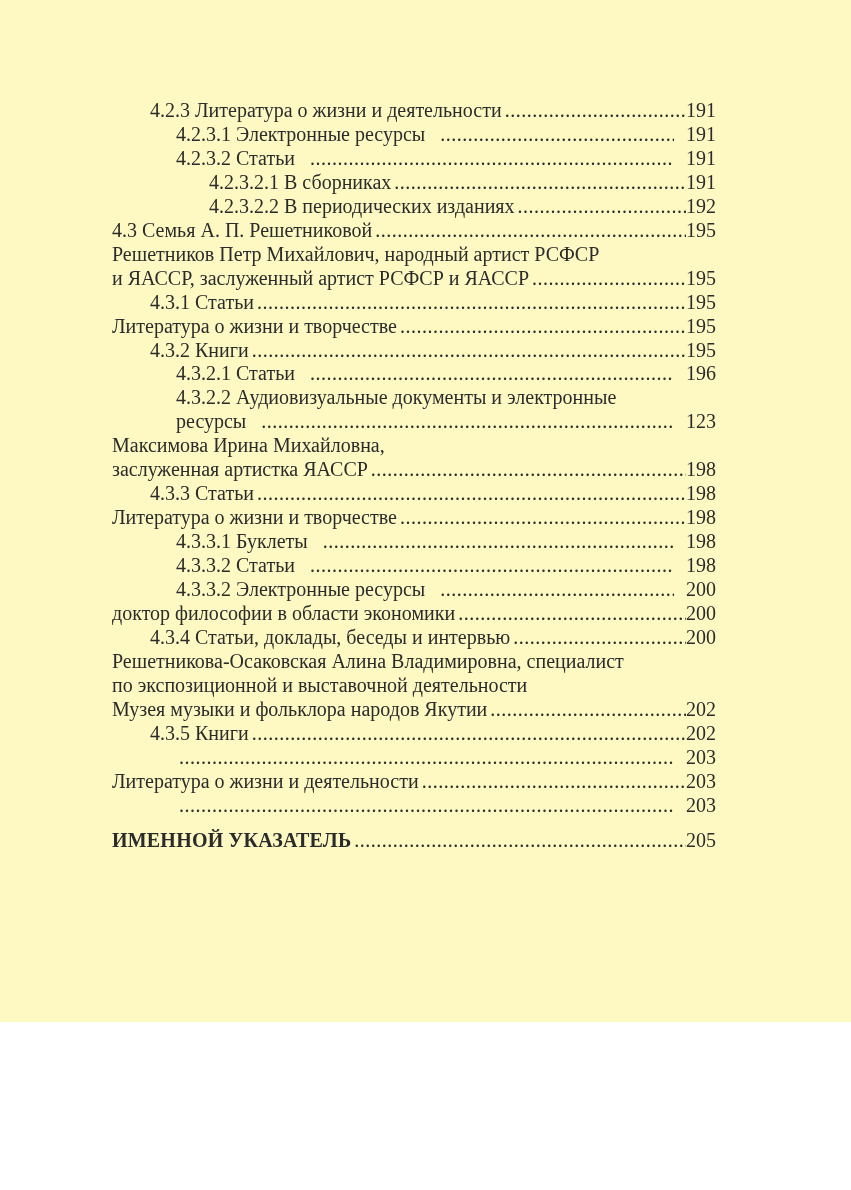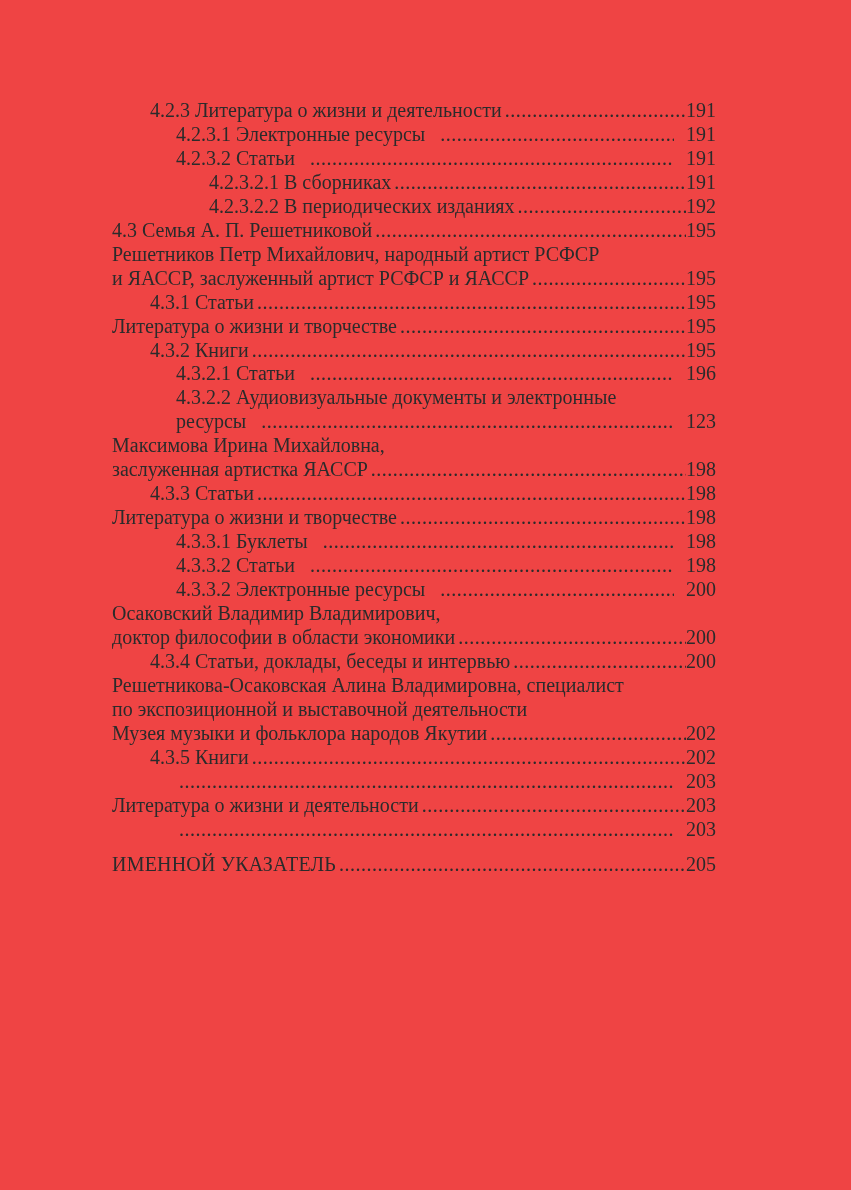--- a/index.html
+++ b/index.html
@@ -3,22 +3,22 @@
 <meta charset="utf-8">
 <style>
   html, body {
     margin: 0;
     padding: 0;
     background: #ffffff;
   }
   .page {
     position: relative;
     width: 851px;
-    height: 1190px;
-    background: #ef4444;
+    height: 1022px;
+    background: #fef9c3;
     overflow: hidden;
     font-family: "Liberation Serif", "DejaVu Serif", serif;
   }
   .toc {
     position: absolute;
     left: 112px;
     top: 99px;
     width: 604px;
     font-size: 20px;
     line-height: 23.95px;
@@ -44,21 +44,21 @@
   }
   .row .pg {
     flex: 0 0 auto;
     white-space: nowrap;
   }
   .i0 { padding-left: 0; }
   .i1 { padding-left: 38px; }
   .i2 { padding-left: 64px; gap: 12px; }
   .i3 { padding-left: 97px; }
   .gap-before { margin-top: 11px; }
-  .bold-entry .label { font-weight: normal; letter-spacing: 0.2px; }
+  .bold-entry .label { font-weight: bold; letter-spacing: 0.2px; }
 </style>
 </head>
 <body>
 
 <div class="page">
   <div class="toc" id="toc">
       <div class="row i1">
     <span class="label">4.2.3 Литература о жизни и деятельности</span>
     <span class="dots"></span>
     <span class="pg">191</span>
@@ -154,24 +154,20 @@
     <span class="label">4.3.3.2 Статьи</span>
     <span class="dots"></span>
     <span class="pg">198</span>
   </div>
       <div class="row i2">
     <span class="label">4.3.3.2 Электронные ресурсы</span>
     <span class="dots"></span>
     <span class="pg">200</span>
   </div>
       <div class="row i0">
-    <span class="label">Осаковский Владимир Владимирович,</span>
-
-  </div>
-      <div class="row i0">
     <span class="label">доктор философии в области экономики</span>
     <span class="dots"></span>
     <span class="pg">200</span>
   </div>
       <div class="row i1">
     <span class="label">4.3.4 Статьи, доклады, беседы и интервью</span>
     <span class="dots"></span>
     <span class="pg">200</span>
   </div>
       <div class="row i0">

